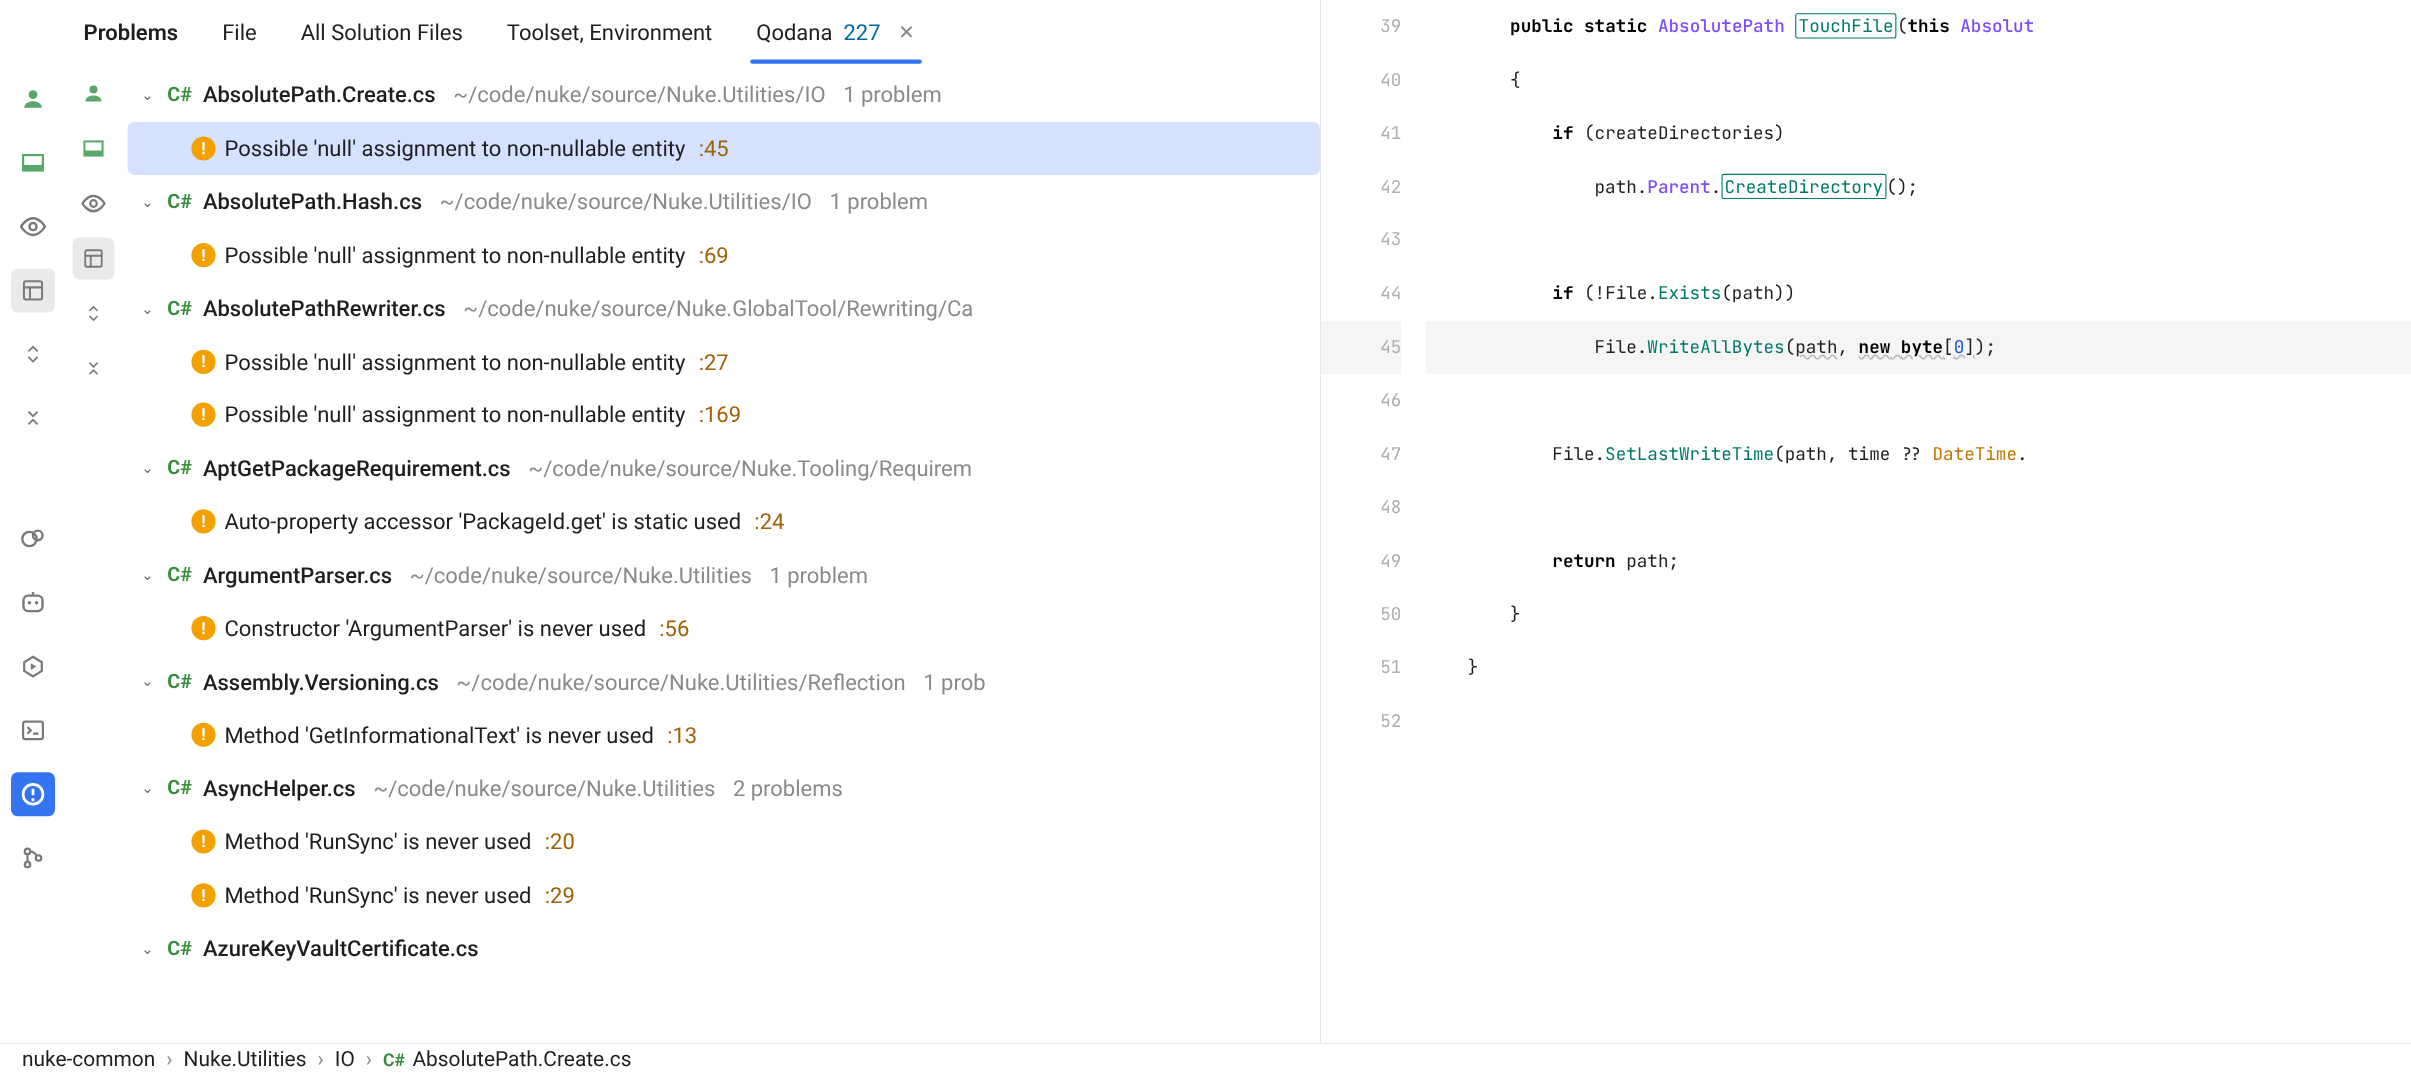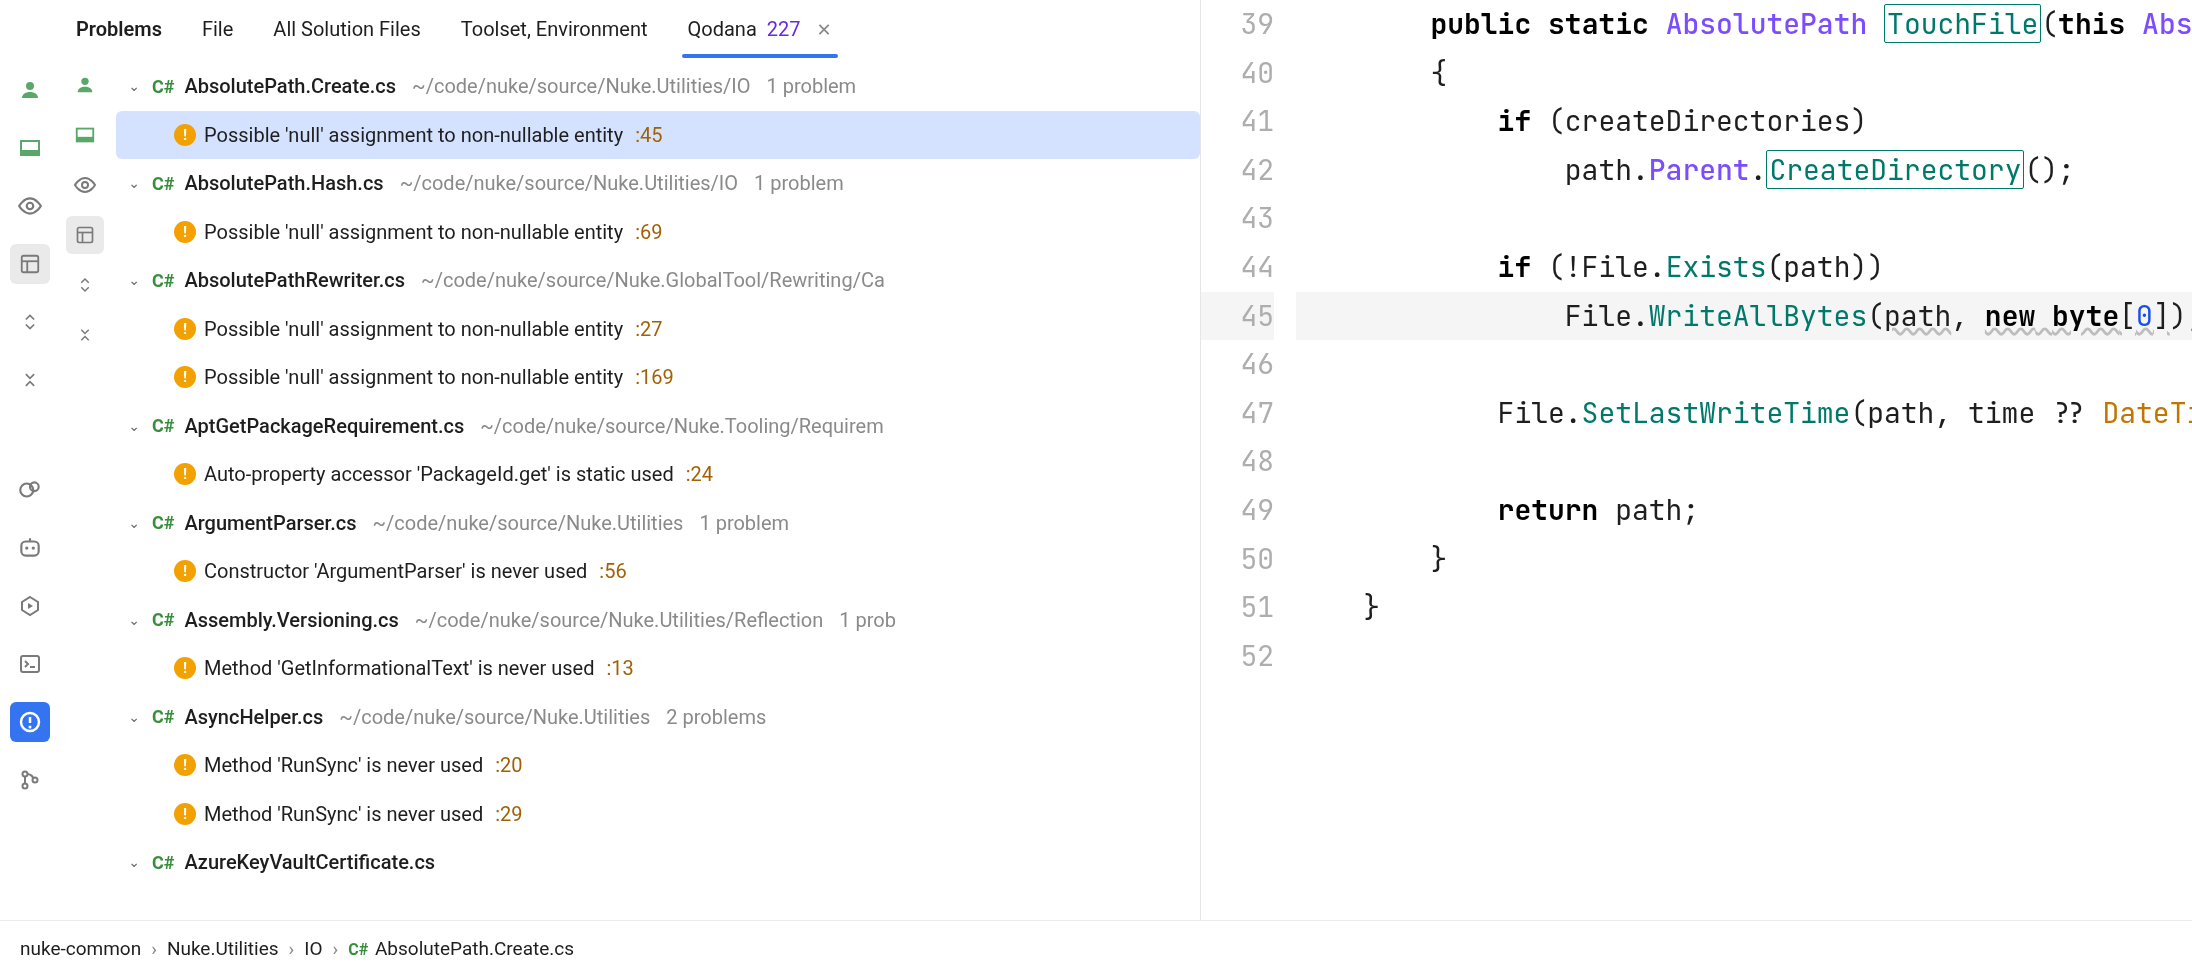--- a/index.html
+++ b/index.html
@@ -58,21 +58,21 @@
   }
   .tab.bold { font-weight: 600; }
   .tab.active::after {
     content: "";
     position: absolute;
     left: -6px; right: -6px; bottom: 0;
     height: 4px;
     background: #3574f0;
     border-radius: 2px;
   }
-  .tab-count { color: #6d28d9; font-weight: 400; }
+  .tab-count { color: #0369a1; font-weight: 400; }
   .tab-close { color: #8a8a8a; font-size: 18px; margin-left:6px;}
   .tree-wrap {
     flex: 1;
     overflow: hidden;
     position: relative;
     padding-left: 56px;
   }
   .tree-tools {
     position: absolute;
     left: 6px; top: 8px;
@@ -126,21 +126,21 @@
     font-weight:700;
     font-size: 15px;
     flex-shrink:0;
   }
   .issue-text { color:#1e1e1e; }
   .issue-loc { color:#a16207; margin-left:4px; }
   .editor {
     flex: 1;
     display: flex;
     font-family: "JetBrains Mono", "Fira Code", Menlo, Consolas, monospace;
-    font-size: 28px;
+    font-size: 16px;
     overflow: hidden;
     border-left: 1px solid #e6e6e6;
   }
   .gutter {
     width: 95px;
     text-align: right;
     color:#aeaeae;
     padding-right: 22px;
     background:#fff;
     font-variant-numeric: tabular-nums;
@@ -153,21 +153,21 @@
   }
   .hl-line { background:#f5f5f5; }
   .tok-kw { color:#000000;font-weight:bold; }
   .tok-type { color:#7c4dff; font-weight:500;}
   .tok-method { color:#00796b; }
   .tok-method-box { border:1px solid #00796b; padding:0 2px; border-radius:2px;}
   .tok-num { color:#1750eb; }
   .tok-underline { text-decoration: underline; text-decoration-style: wavy; text-decoration-color:#bdbdbd; }
   .tok-warn { color:#c07600; }
   .statusbar {
-    height: 56px;
+    height: 28px;
     display:flex;
     align-items:center;
     padding-left: 20px;
     gap: 10px;
     font-size: 19px;
     color:#1e1e1e;
     border-top:1px solid #eaeaea;
   }
   .crumb-sep { color:#8a8a8a; }
   svg { display:block; }

